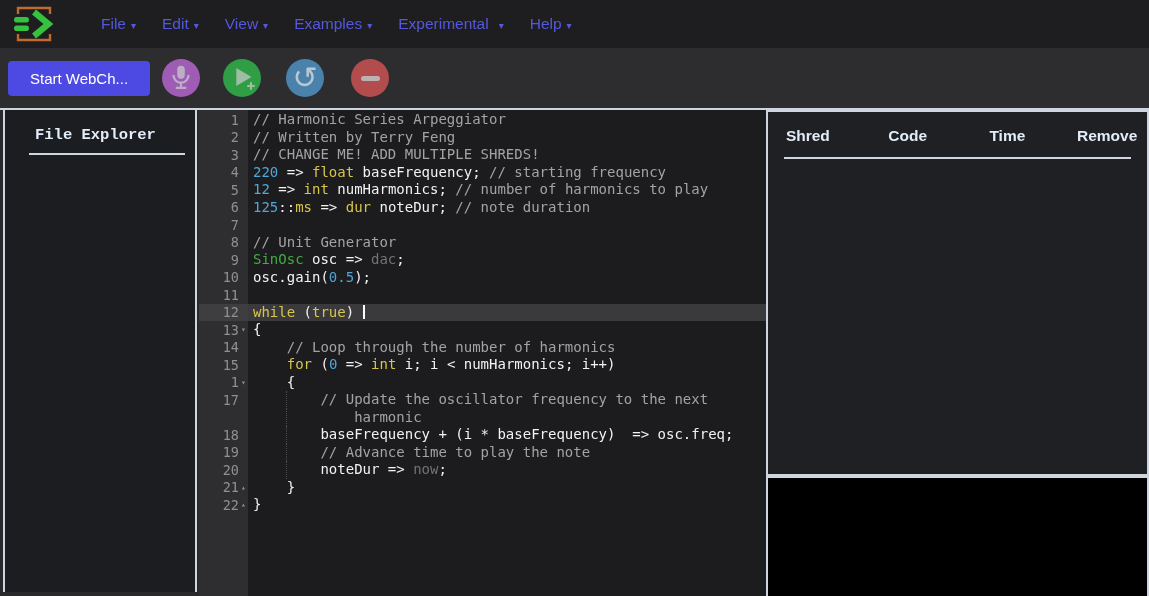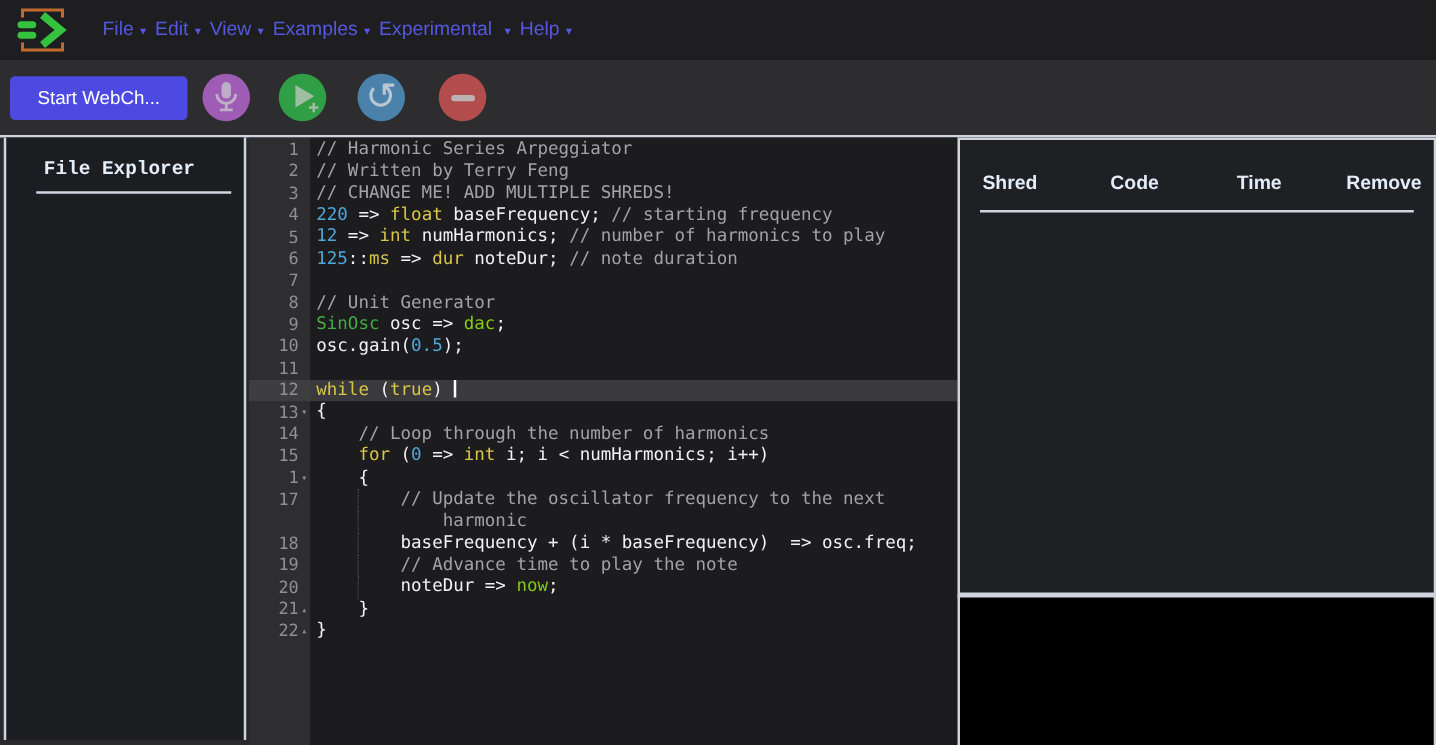--- a/index.html
+++ b/index.html
@@ -2,21 +2,21 @@
 <html><head>
 <meta charset="utf-8">
 <style>
   * { box-sizing: border-box; margin: 0; padding: 0; }
   html, body { width: 1149px; height: 596px; overflow: hidden; }
   body { background: #29292c; font-family: "Liberation Sans", sans-serif; position: relative; }
 
   
   .menubar { height: 48px; background: #1e1e21; display: flex; align-items: center; padding-left: 9px; }
   .logo { width: 50px; height: 40px; display: flex; align-items: center; justify-content: center; margin-right: 16px; }
-  .menu-item { color: #5458df; font-size: 15.5px; margin-left: 7px; display: flex; align-items: center; cursor: pointer; white-space: nowrap; }
+  .menu-item { color: #5458df; font-size: 15.5px; margin-left: 26px; display: flex; align-items: center; cursor: pointer; white-space: nowrap; }
   .menu-item .caret { font-size: 10px; margin-left: 5px; margin-top: 2px; }
   .menu-item.wide-caret .caret { margin-left: 10px; }
 
   
   .toolbar { height: 60px; background: #2d2d30; display: flex; align-items: center; padding-left: 8px; position: relative; }
   .start-btn { width: 142px; height: 35px; background: #4c4ae2; color: #ffffff; border: none; border-radius: 4px;
                font-size: 15px; font-family: "Liberation Sans", sans-serif; cursor: pointer; }
   .circle-btn { width: 38px; height: 38px; border-radius: 50%; border: none; cursor: pointer;
                 display: flex; align-items: center; justify-content: center; }
   .btn-mic { background: #9e5cb5; margin-left: 12px; }
@@ -46,26 +46,26 @@
   .code { flex: 1; background: #1c1c1e; padding-top: 1px; overflow: hidden; }
   .code-row { height: 17.5px; line-height: 17.5px; white-space: pre; padding-left: 5px;
               font-family: "DejaVu Sans Mono", monospace; font-size: 14px; color: #f2f2f2; position: relative; }
   .code-row.active { background: #3a3a3d; }
   .guide { position: absolute; left: 38px; top: 0; bottom: 0; border-left: 1px dotted #4c4c4c; }
   .cursor { display: inline-block; width: 2px; height: 14px; background: #ffffff; vertical-align: middle; margin-top: -2px; }
   .tk-comment { color: #a3a3a3; }
   .tk-num { color: #4fa6da; }
   .tk-kw { color: #d8c64a; }
   .tk-type { color: #42ad43; }
-  .tk-special { color: #84cc16; }
+  .tk-special { color: #737373; }
   .tk-plain { color: #f2f2f2; }
 
   .shred-panel { position: absolute; left: 766px; right: 0; top: 0; height: 366px; background: #1f2023;
                  border: 2px solid #cfd5df; }
-  .shred-headers { display: grid; grid-template-columns: 1fr 1fr 1fr 1fr; padding-top: 26px; gap: 20px; }
+  .shred-headers { display: grid; grid-template-columns: 1fr 1fr 1fr 1fr; padding-top: 15px; gap: 20px; }
   .shred-header { color: #e3ecf9; font-size: 15.5px; font-weight: bold; text-align: center; }
   .shred-rule { height: 2px; background: #cfd5df; margin: 12px 16px 0 16px; }
 
   .console-panel { position: absolute; left: 766px; right: 0; top: 366px; bottom: 0; background: #000000;
                    border-left: 2px solid #cfd5df; border-right: 2px solid #cfd5df; border-top: 2px solid #cfd5df; }
 </style>
 </head>
 <body>
 
 <div class="menubar">

